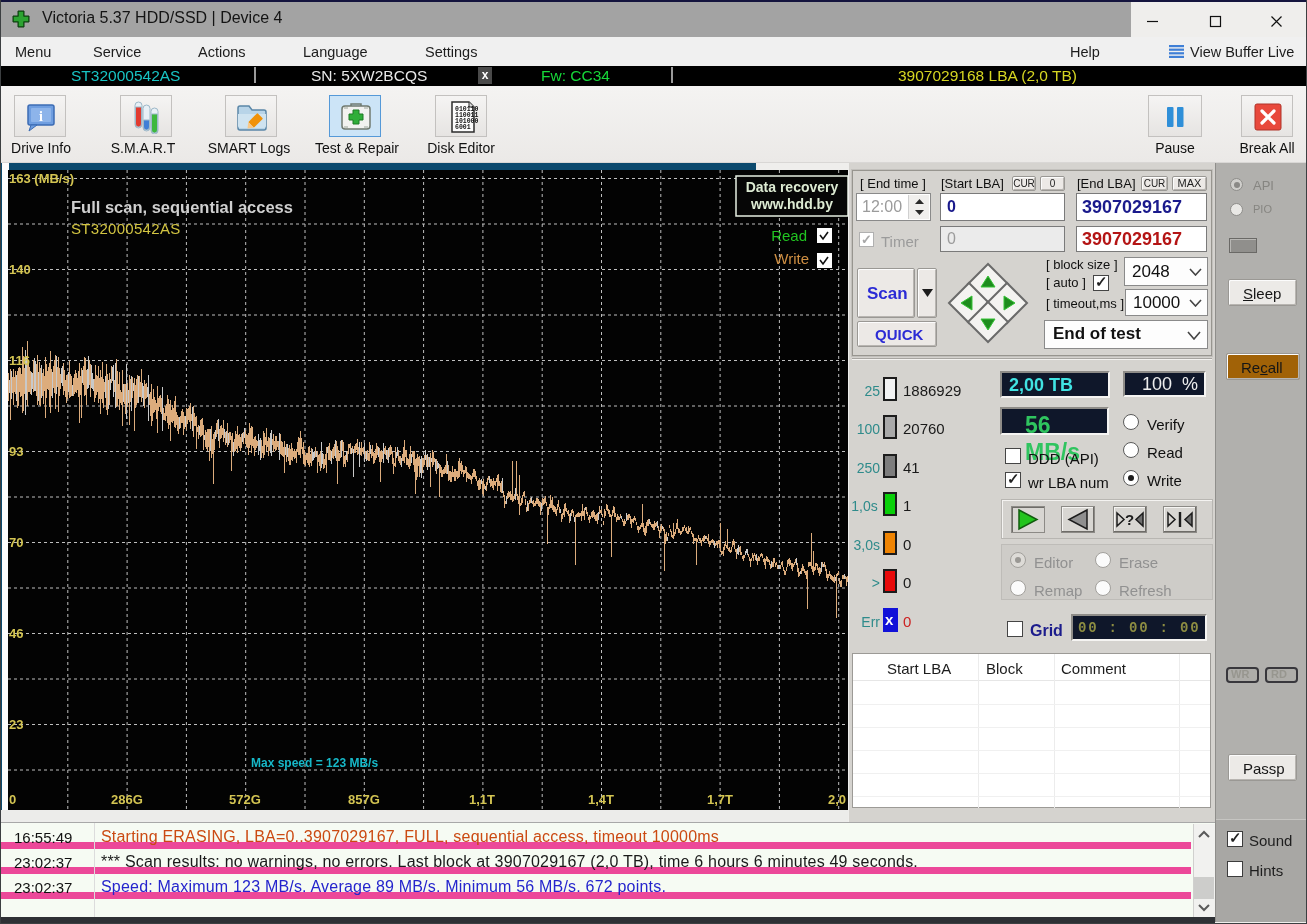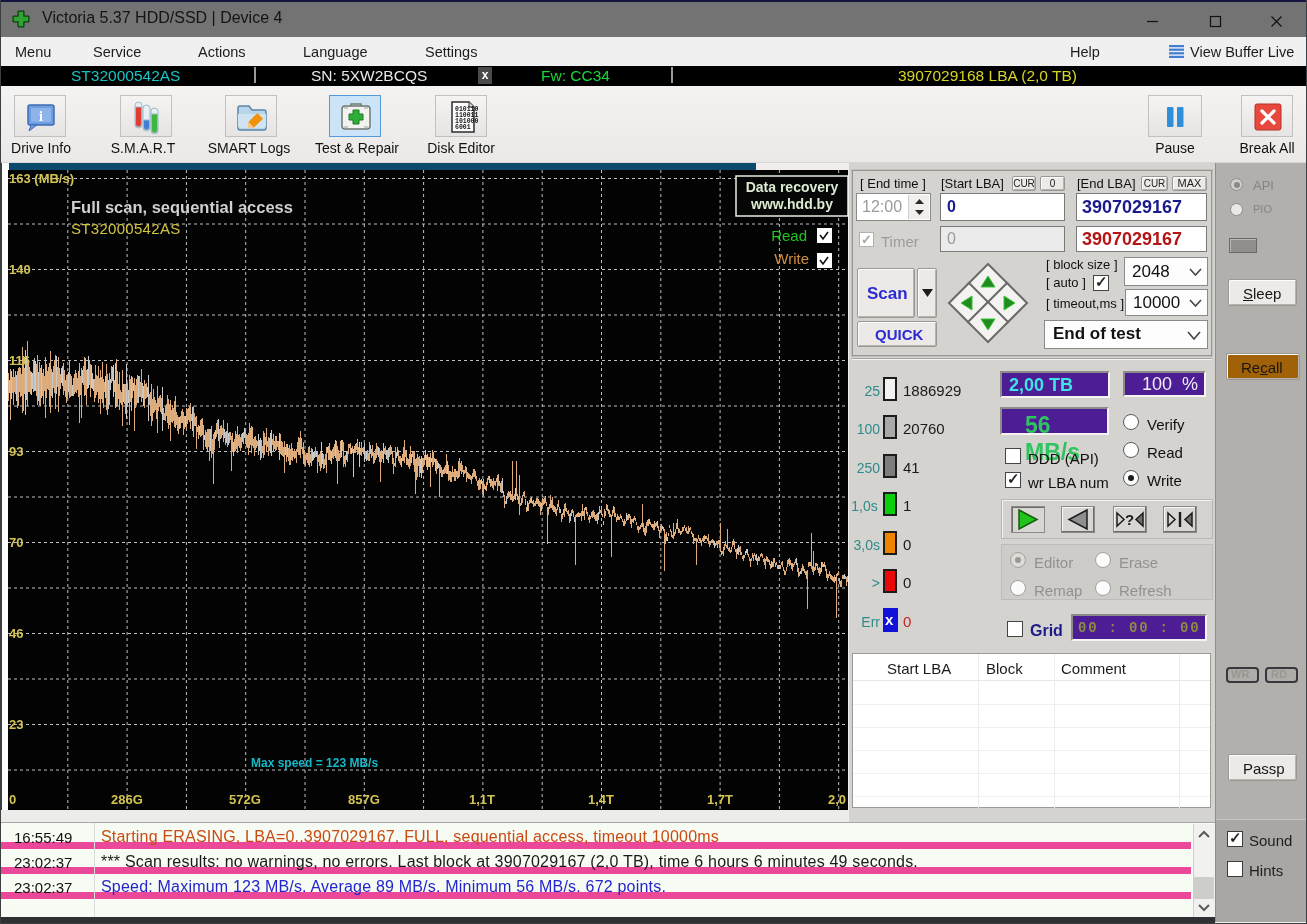--- a/index.html
+++ b/index.html
@@ -1,18 +1,18 @@
 <!DOCTYPE html>
 <html><head><meta charset="utf-8"><style>
 *{margin:0;padding:0;box-sizing:border-box}
 html,body{width:1307px;height:924px;overflow:hidden}
 body{position:relative;font-family:"Liberation Sans",sans-serif;background:#efeeec;border:1px solid #3c3f41;border-top:none}
 .abs{position:absolute}
 
-#titlebar{left:0px;top:2px;width:1305px;height:35px;background:#737373}
+#titlebar{left:0px;top:2px;width:1130px;height:35px;background:#a3a3a3}
 #title-ic{left:11px;top:8px;width:18px;height:18px}
 #title-tx{left:41px;top:7px;font-size:16px;color:#141414}
 .cap{top:11px;width:17px;height:17px}
 
 #menubar{left:0px;top:37px;width:1305px;height:29px;background:#f0f0f0;font-size:14.5px;color:#1c1c1c}
 .mi{position:absolute;top:7px}
 
 #strip{left:0px;top:66px;width:1305px;height:20px;background:#000;font-size:15.5px}
 .st{position:absolute;top:1px}
 
@@ -38,21 +38,21 @@
 
 #sbar{left:1192px;top:1px;width:22px;height:94px;background:#f1f1ef;border-left:1px solid #d0d0ce}
 
 .inp{position:absolute;background:#fff;border:1px solid #7a7a7a}
 .btn3d{position:absolute;background:#ece9e6;border:1px solid #9a9894;border-radius:2px;box-shadow:inset 1px 1px 0 #fcfcfc, inset -1px -1px 0 #b8b5b1}
 .lbl{position:absolute;font-size:13px;color:#101010;white-space:nowrap}
 .cb{position:absolute;width:16px;height:16px;background:#fff;border:1px solid #454545}
 .radio{position:absolute;width:16px;height:16px;background:#fff;border:1px solid #5a5a5a;border-radius:50%}
 .rdot{position:absolute;left:4px;top:4px;width:6px;height:6px;border-radius:50%;background:#1c1c1c}
 .chk{position:absolute;font-size:15px;font-weight:bold;color:#222;left:1px;top:-3px}
-.lcdbox{position:absolute;background:#4c1d95;border-top:2px solid #8e8c88;border-left:2px solid #8e8c88;border-bottom:2px solid #f5f4f2;border-right:2px solid #f5f4f2}
+.lcdbox{position:absolute;background:#0f172a;border-top:2px solid #8e8c88;border-left:2px solid #8e8c88;border-bottom:2px solid #f5f4f2;border-right:2px solid #f5f4f2}
 </style></head>
 <body>
 <div class="abs" style="left:-1px;top:0;width:1307px;height:2px;background:#14143e;z-index:50"></div>
 
 <div class="abs" id="titlebar">
  <svg class="abs" id="title-ic" viewBox="0 0 18 18">
       <path d="M6 1h6v5h5v6h-5v5H6v-5H1V6h5z" fill="#1b7a1f" stroke="#0c3c0e" stroke-width="1"></path>
       <path d="M7 2h4v5h5v4h-5v5H7v-5H2V7h5z" fill="#2da332"></path>
     </svg>
  <div class="abs" id="title-tx">Victoria 5.37 HDD/SSD | Device 4</div>

